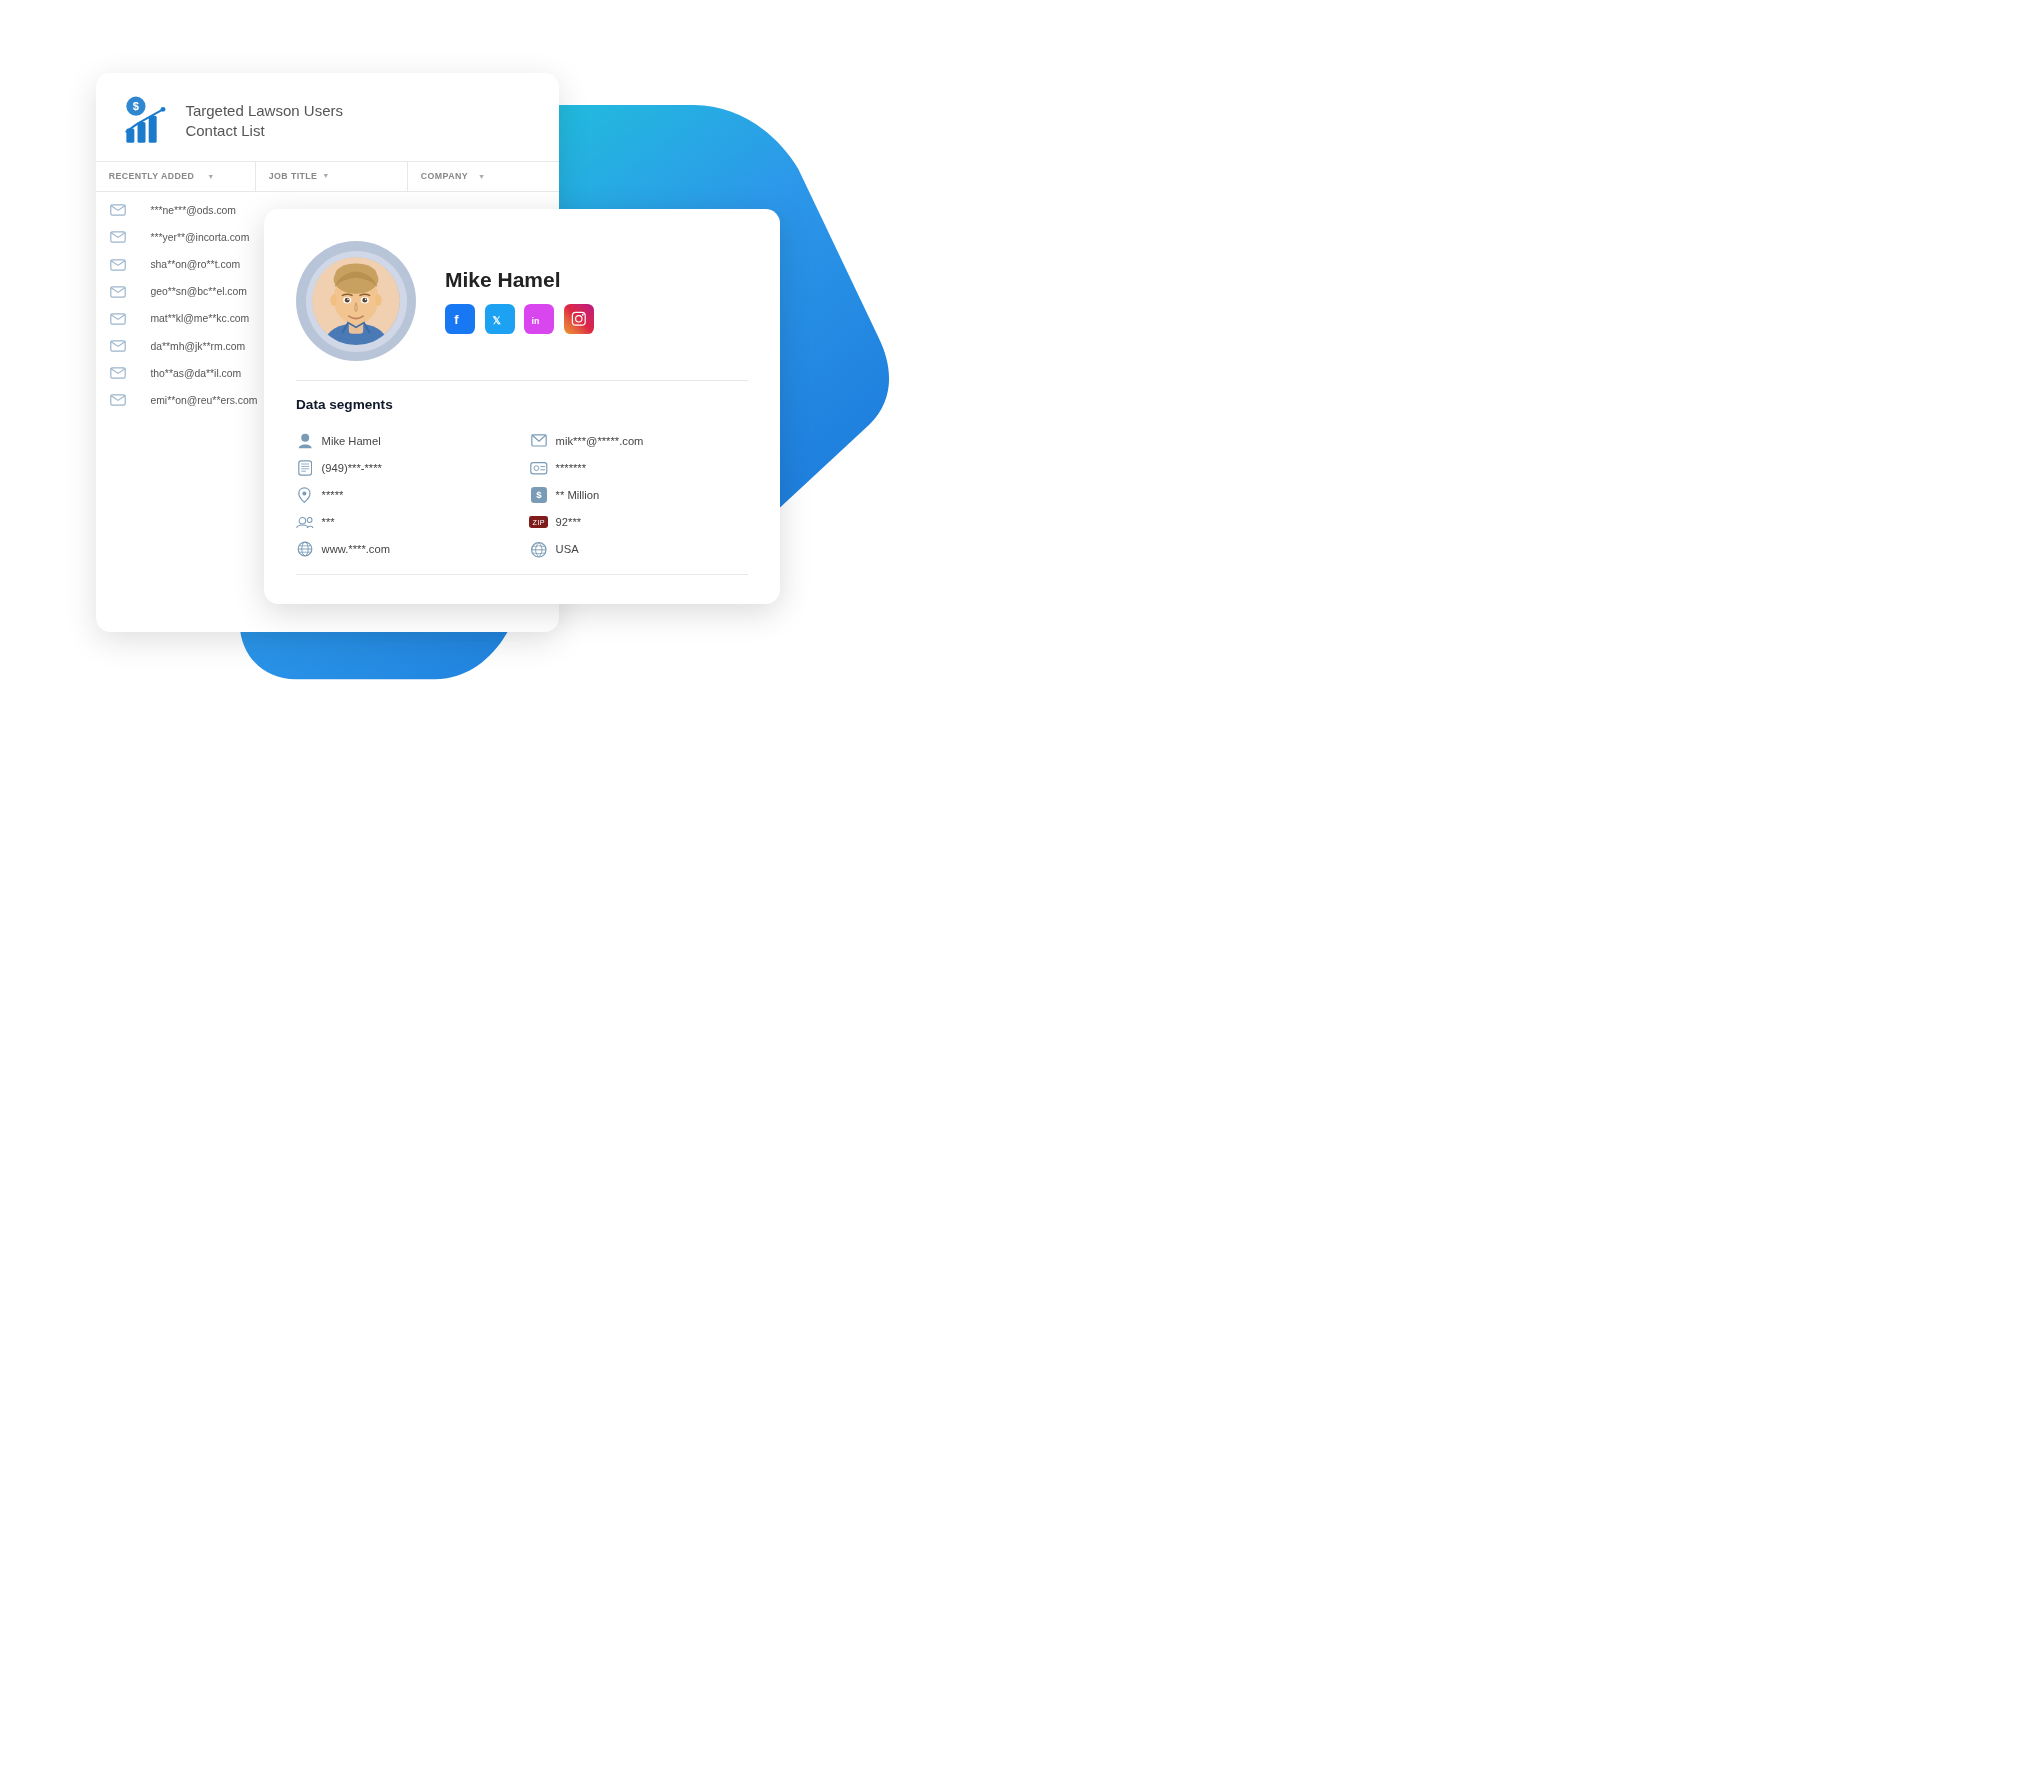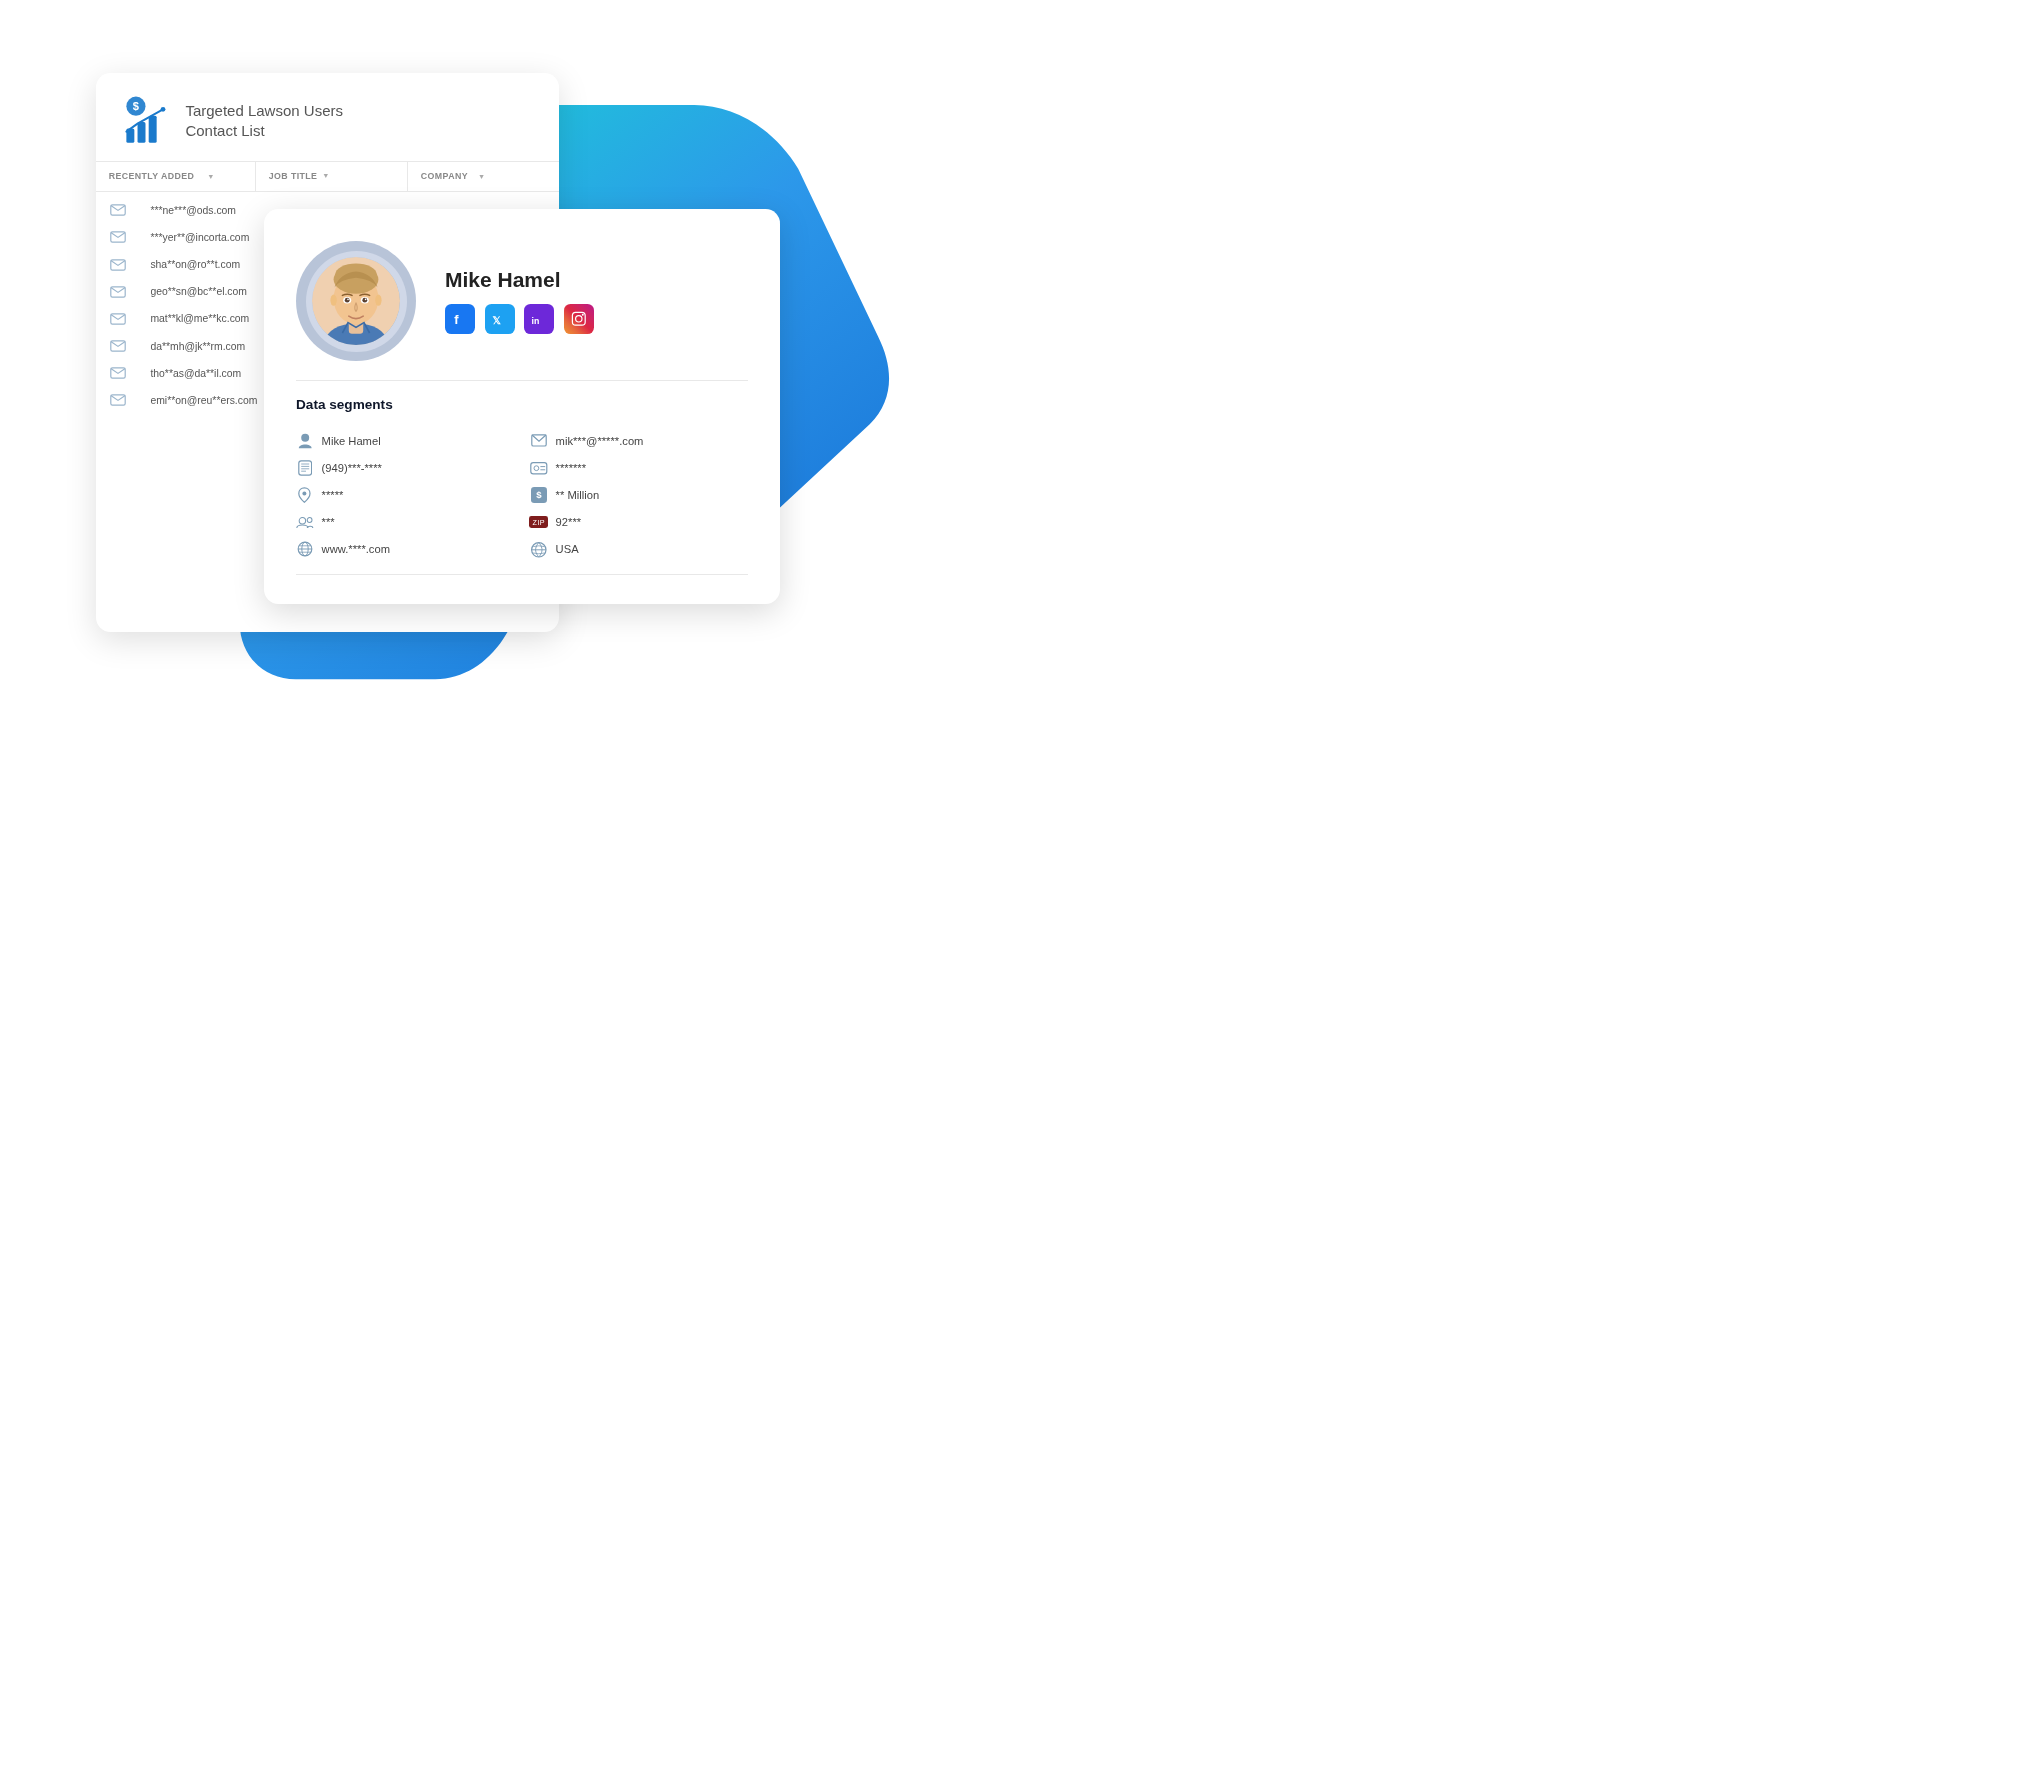--- a/index.html
+++ b/index.html
@@ -221,21 +221,21 @@
       display: flex;
       align-items: center;
       justify-content: center;
       font-size: 14.4px;
       color: #fff;
       font-weight: 700;
     }
 
     .fb { background: #1877f2; border-radius: 6.4px; }
     .tw { background: #1da1f2; border-radius: 6.4px; }
-    .li { background: #6d28d9; border-radius: 6.4px; }
+    .li { background: #d946ef; border-radius: 6.4px; }
     .ig { background: linear-gradient(45deg, #f09433, #e6683c, #dc2743, #cc2366, #bc1888); border-radius: 6.4px; }
 
     .divider {
       height: 0.8px;
       background: #e8e8e8;
       margin: 4.8px 0 16px 0;
     }
 
     .data-segments-title {
       font-size: 13.6px;

